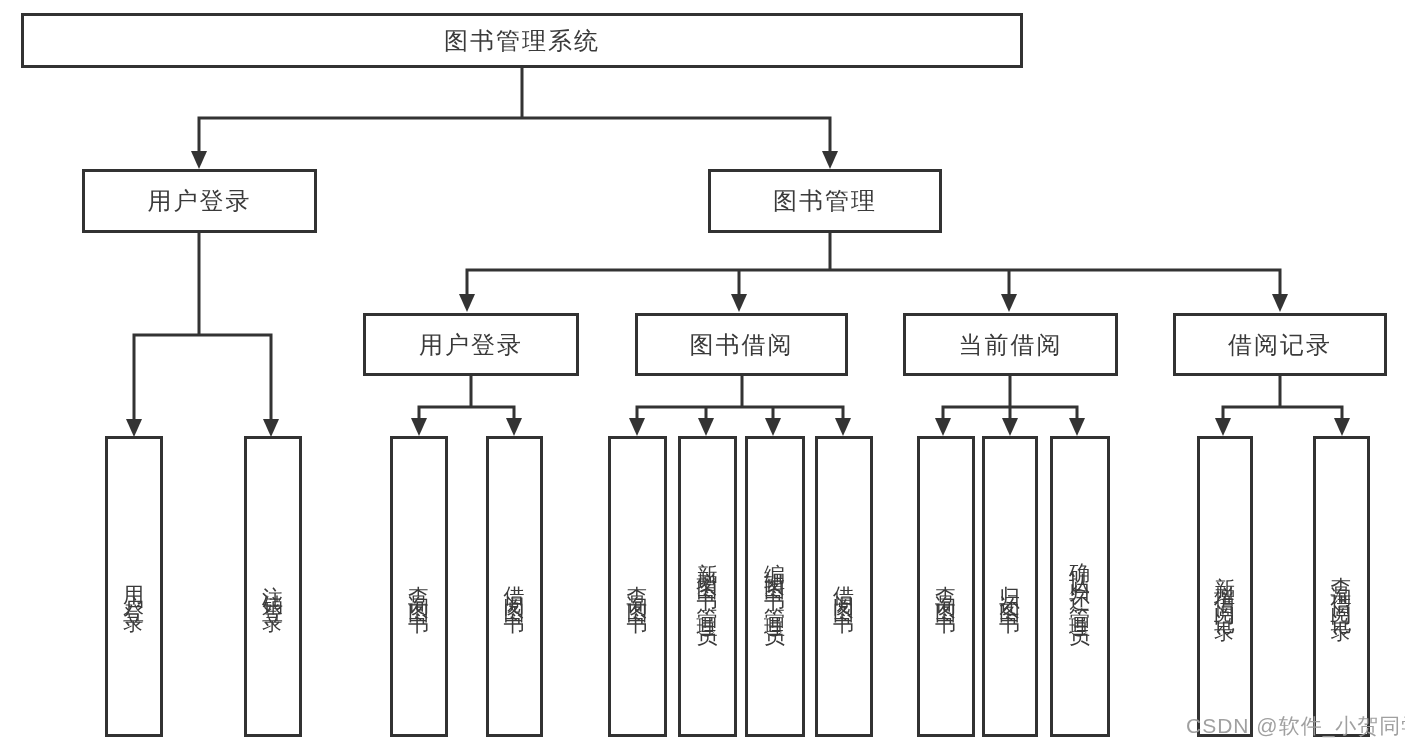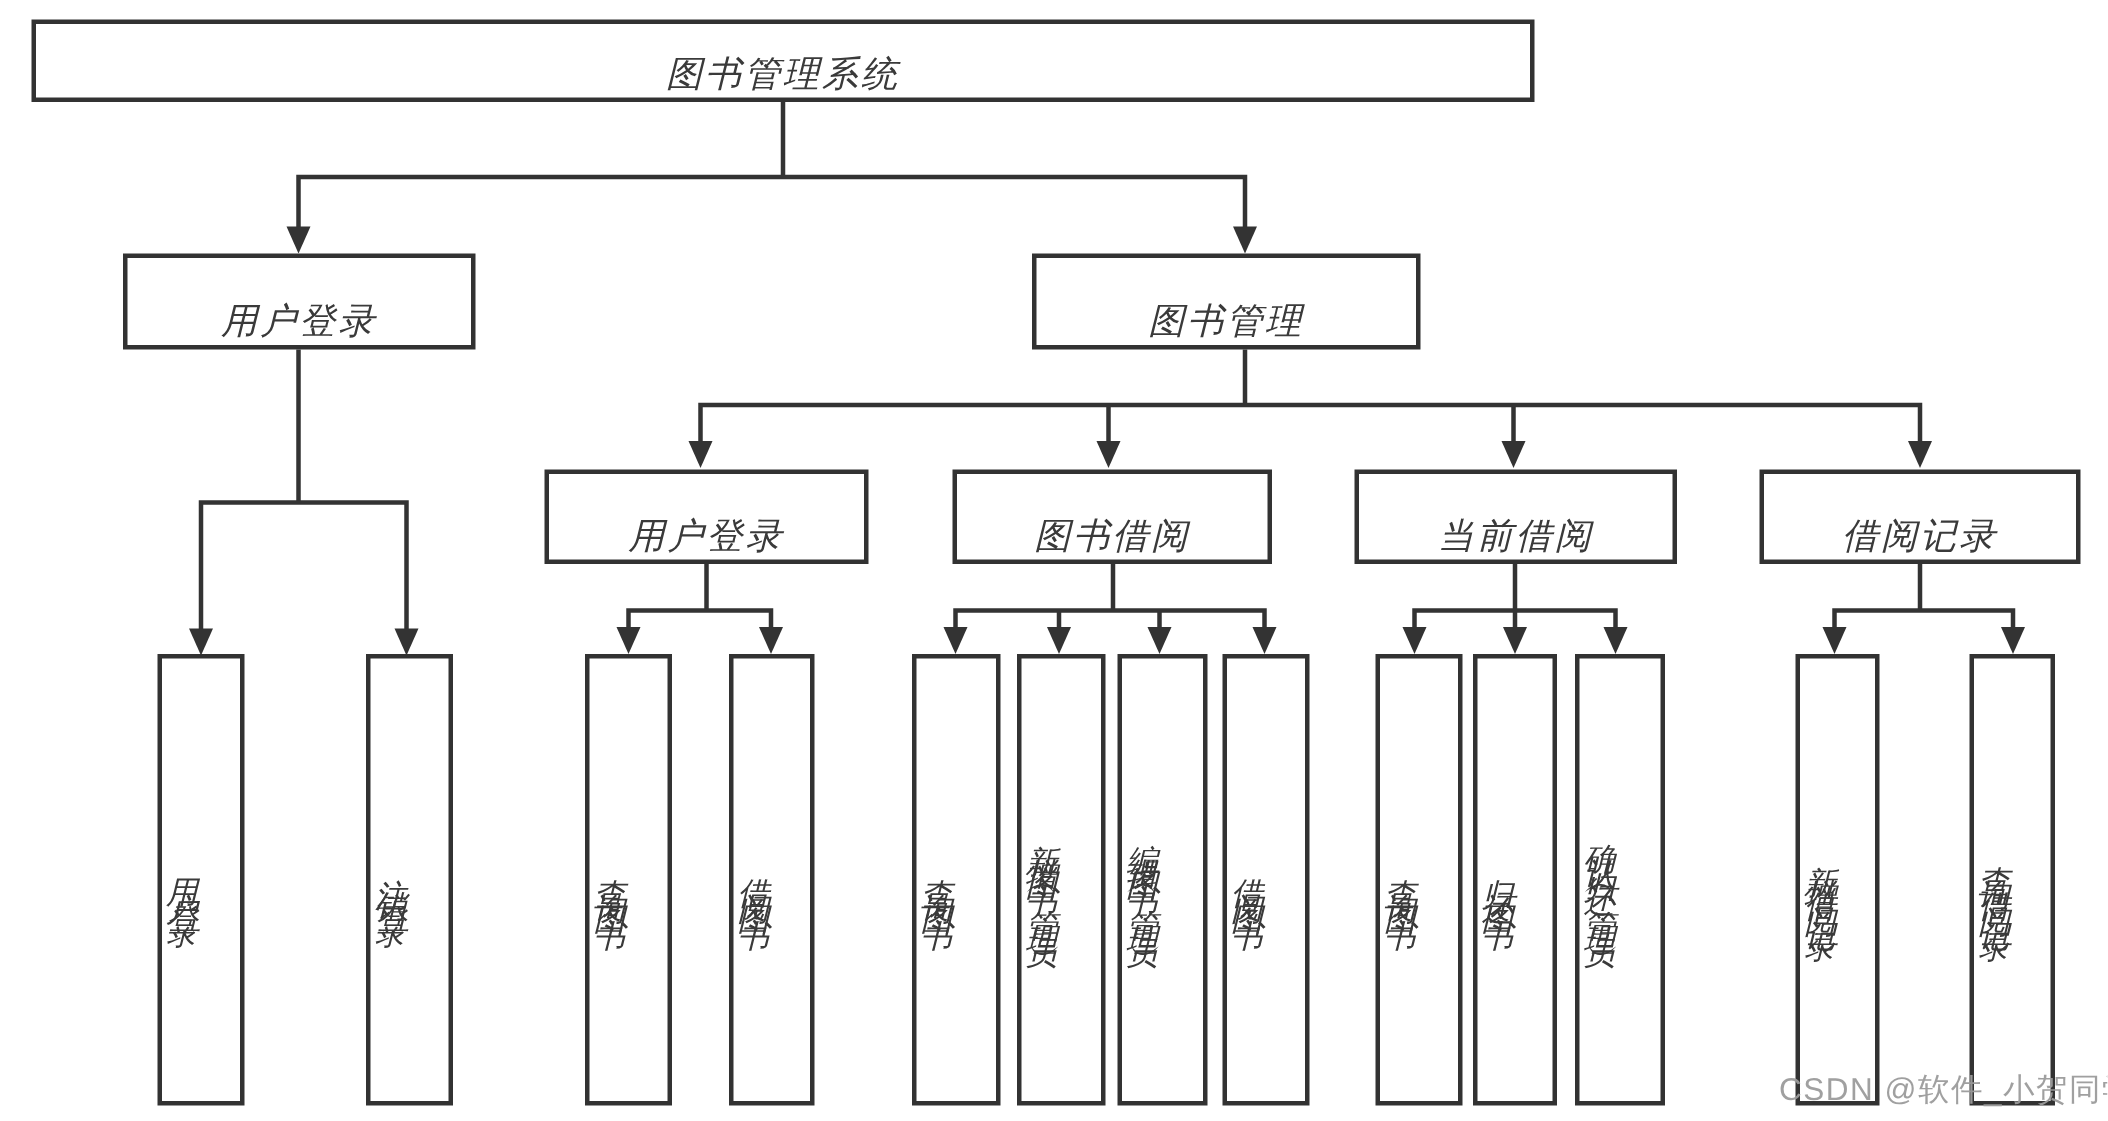--- a/index.html
+++ b/index.html
@@ -16,24 +16,23 @@
     left: 0; top: 0;
     width: 1405px; height: 747px;
     pointer-events: none;
   }
   .box {
     position: absolute;
     box-sizing: border-box;
     border: 3px solid #323232;
     background: #ffffff;
     display: flex;
-    align-items: flex-end;
+    align-items: center;
     justify-content: center;
     color: #3a3a3a;
-    font-style: italic;
   }
   .hbox {
     font-size: 24px;
     letter-spacing: 2px;
     white-space: nowrap;
   }
   .vbox {
     top: 436px;
     height: 301px;
     writing-mode: vertical-rl;
@@ -99,21 +98,21 @@
     </g>
   </svg>
 
   <div class="box hbox" style="left:21px;top:13px;width:1002px;height:55px">
     <span>图书管理系统</span>
   </div>
 
   <div class="box hbox" style="left:82px;top:169px;width:235px;height:64px">
     <span>用户登录</span>
   </div>
-  <div class="box hbox" style="left:688px;top:169px;width:259px;height:64px">
+  <div class="box hbox" style="left:708px;top:169px;width:234px;height:64px">
     <span>图书管理</span>
   </div>
 
   <div class="box vbox" style="left:105px;width:58px">
     <span>用户登录</span>
   </div>
   <div class="box vbox" style="left:244px;width:58px">
     <span>注销登录</span>
   </div>
 

